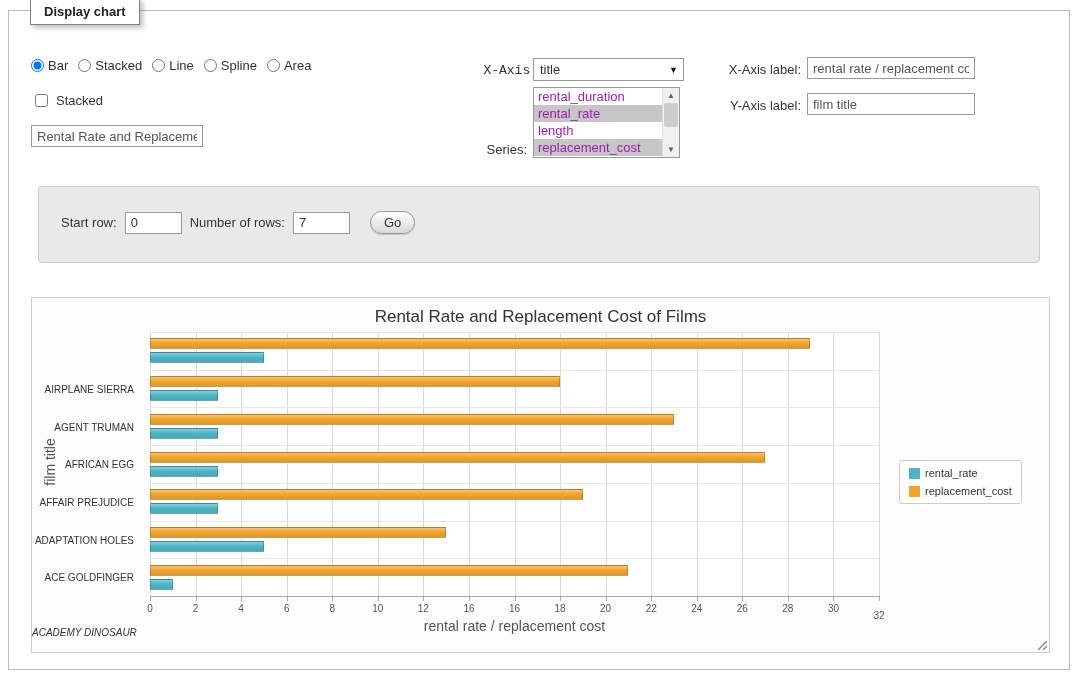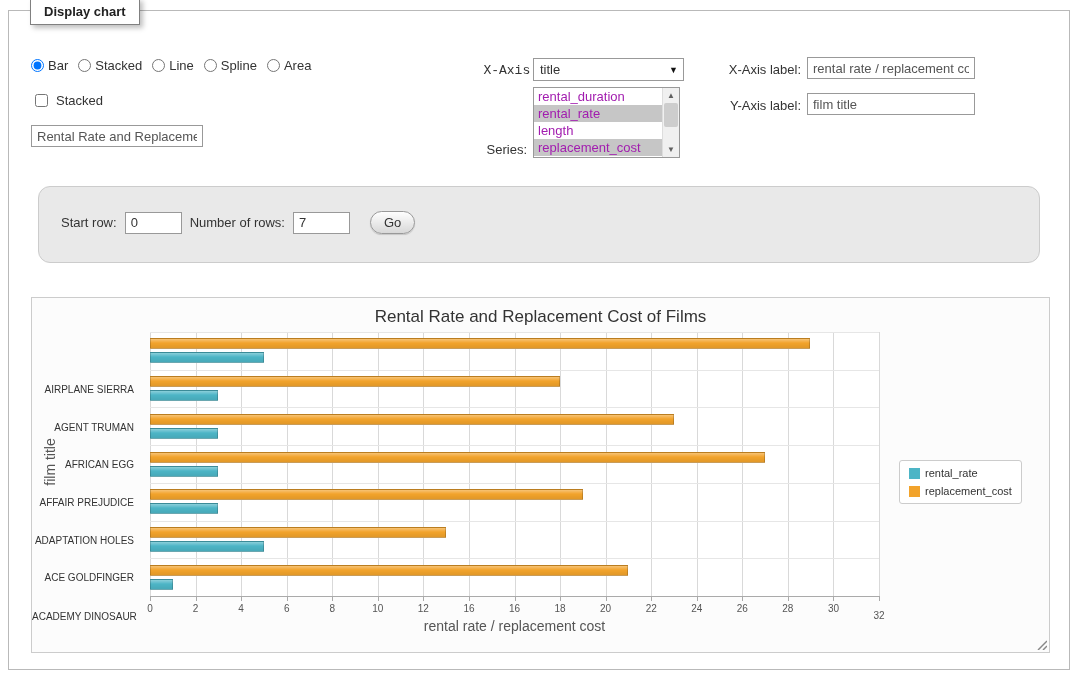--- a/index.html
+++ b/index.html
@@ -62,21 +62,21 @@
   .sb-up { top:0; } .sb-down { bottom:0; }
   .sb-thumb { position:absolute; left:1px; right:1px; top:15px; height:24px; background:#cdcdcd; border-radius:2px; }
 
   .axis-input { position:absolute; left:798px; width:168px; }
   .xlabel-input { top:46px; }
   .ylabel-input { top:82px; }
 
   
   .rows-panel {
     position:absolute; left:29px; top:175px; width:1002px; height:77px;
-    background:#e9e9e9; border:1px solid #ccc; border-radius:12px;
+    background:#e9e9e9; border:1px solid #ccc; border-radius:4px;
   }
   .rows-inner { position:absolute; left:22px; top:24px; display:flex; align-items:center; gap:8px; }
   .rows-inner input { width:57px; color:#333; }
   .go-btn {
     margin-left:12px; padding:3px 13px; border:1px solid #999; border-radius:12px;
     background:linear-gradient(#fefefe,#d8d8d8); font-size:13px; color:#333;
     box-shadow:0 1px 1px rgba(0,0,0,0.15); cursor:default;
   }
 
   
@@ -276,16 +276,16 @@
         <div class="xtick" style="left: 801.438px;"></div>
         <div class="xtick-label" style="left: 786.438px;">30</div>
         <div class="xtick" style="left: 847px;"></div>
         <div class="xtick-label" style="left: 832px; margin-top: 7px;">32</div>
         <div class="cat-label" style="top: 46.8571px;">AIRPLANE SIERRA</div>
         <div class="cat-label" style="top: 84.5714px;">AGENT TRUMAN</div>
         <div class="cat-label" style="top: 122.286px;">AFRICAN EGG</div>
         <div class="cat-label" style="top: 160px;">AFFAIR PREJUDICE</div>
         <div class="cat-label" style="top: 197.714px;">ADAPTATION HOLES</div>
         <div class="cat-label" style="top: 235.429px;">ACE GOLDFINGER</div>
-        <div class="cat-label" style="top: 274px;">ACADEMY DINOSAUR</div>
+        <div class="cat-label" style="top: 290px; font-style: italic;">ACADEMY DINOSAUR</div>
       </div>
   </div>
 </div>
 
 </body></html>

